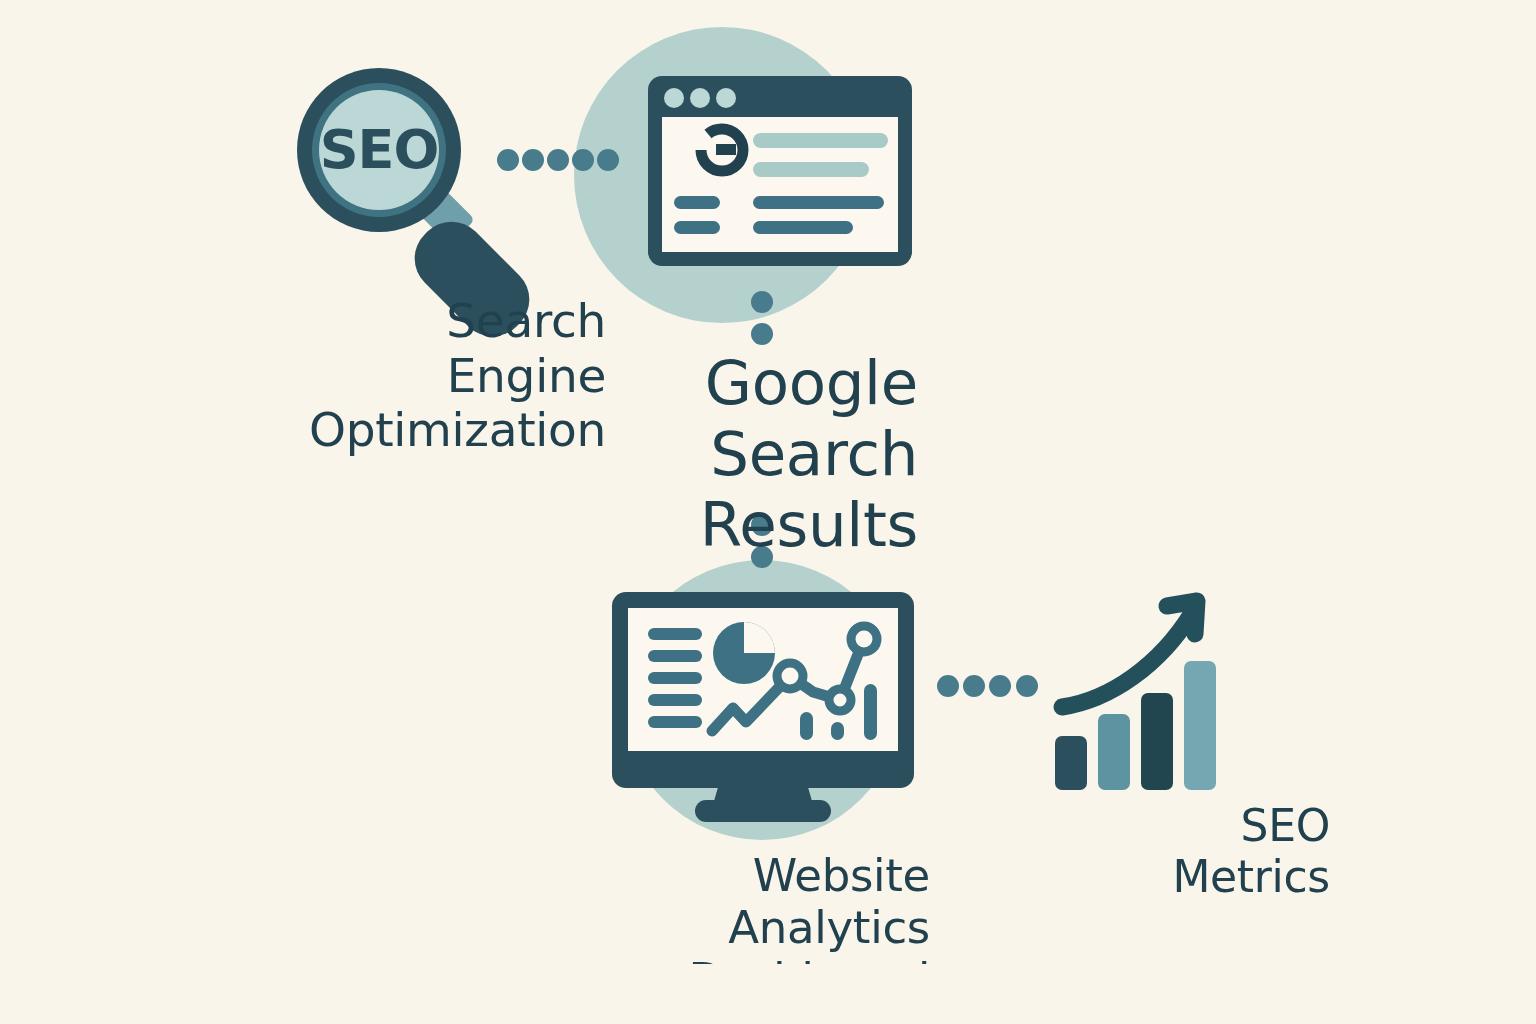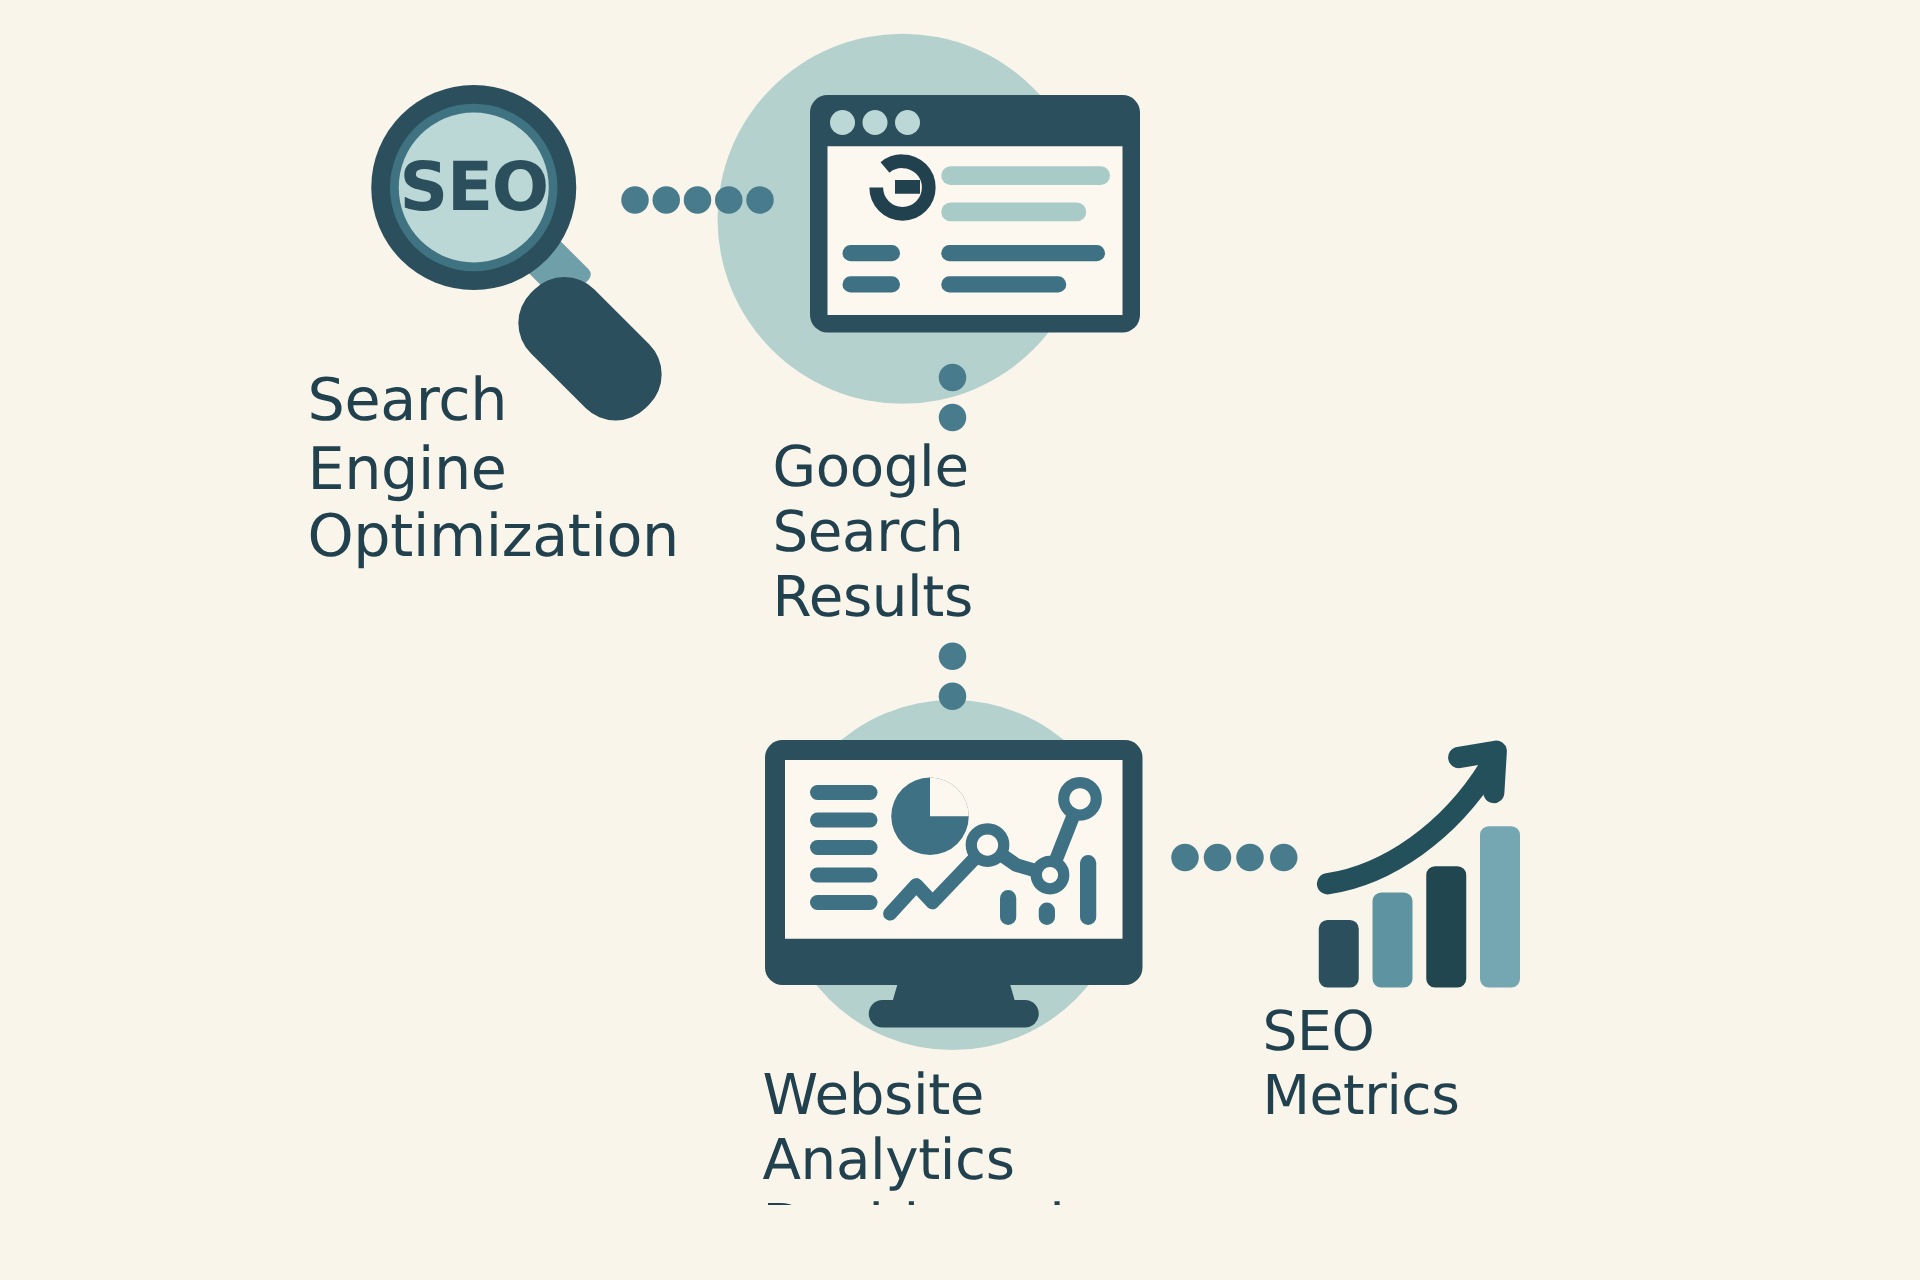--- a/index.html
+++ b/index.html
@@ -22,27 +22,27 @@
     top: 0;
     left: 0;
     width: 1536px;
     height: 1024px;
   }
   .label {
     position: absolute;
     color: #22414f;
     font-family: "DejaVu Sans", "Liberation Sans", sans-serif;
     font-weight: 500;
-    text-align: left;
+    text-align: right;
     line-height: 1.16;
     letter-spacing: -0.3px;
     white-space: pre-line;
   }
   #label-seo      { left: 246px; top: 294px;  width: 360px; font-size: 47px; }
-  #label-google   { left: 618px; top: 348px;  width: 300px; font-size: 45px; }
+  #label-google   { left: 618px; top: 348px;  width: 300px; font-size: 61px; }
   #label-website  { left: 610px; top: 850px;  width: 320px; font-size: 45px; }
   #label-metrics  { left: 1010px; top: 800px; width: 320px; font-size: 44px; }
 </style>
 </head>
 <body>
 
 <div id="stage">
 
   <svg class="layer" viewBox="0 0 1536 1024" xmlns="http://www.w3.org/2000/svg">
 

